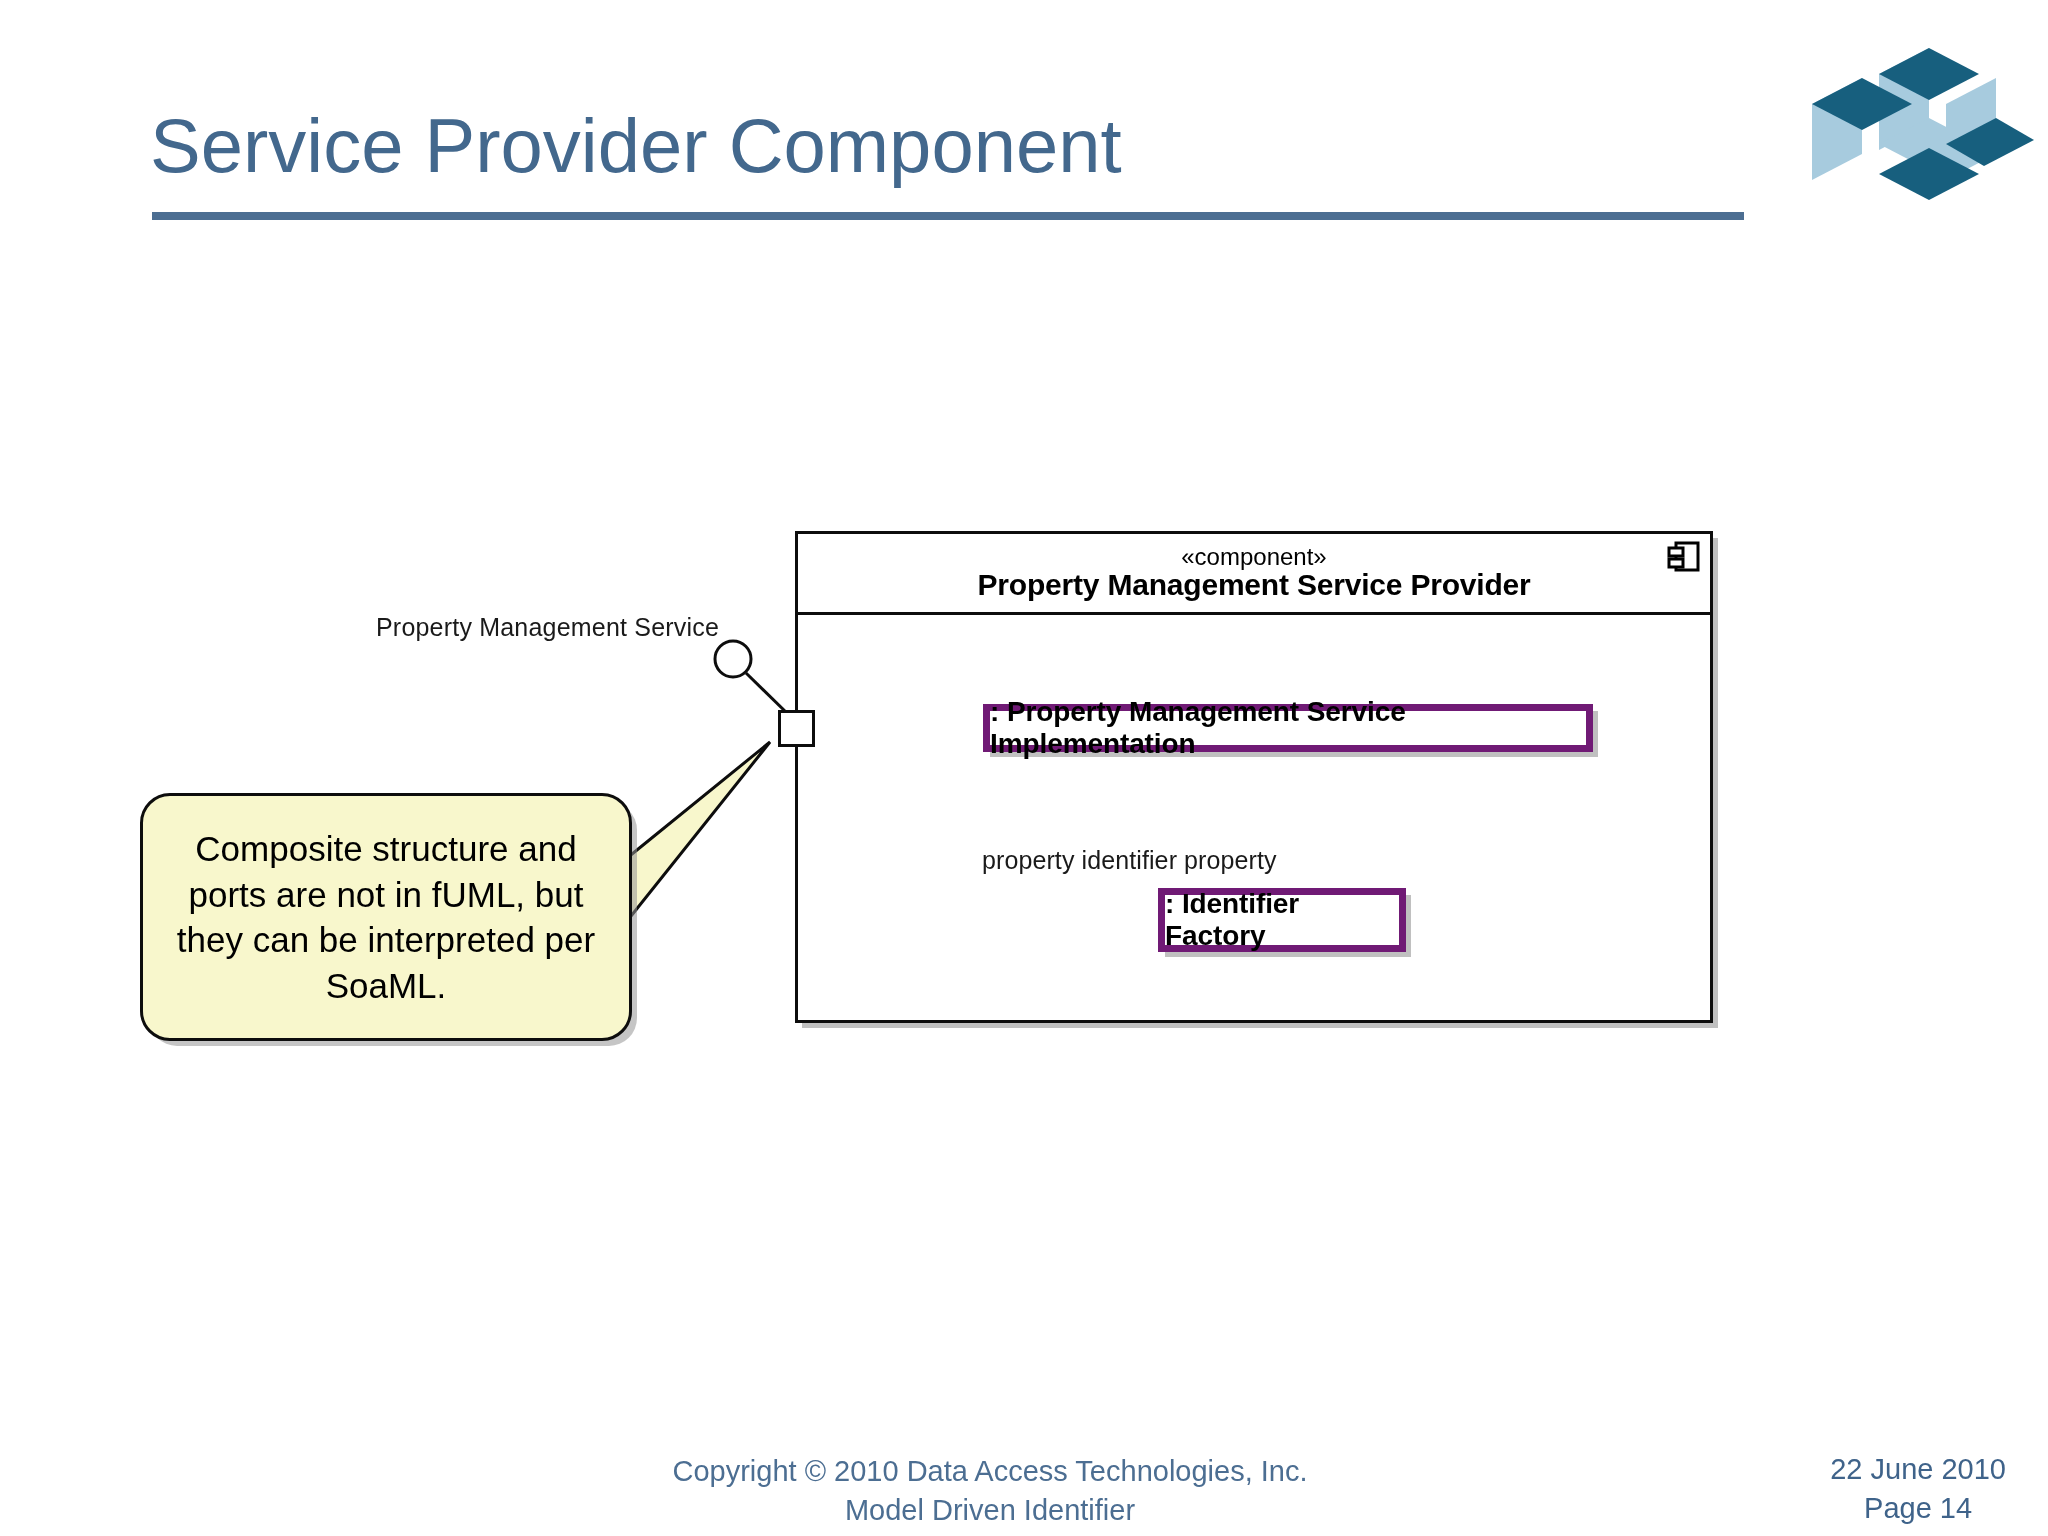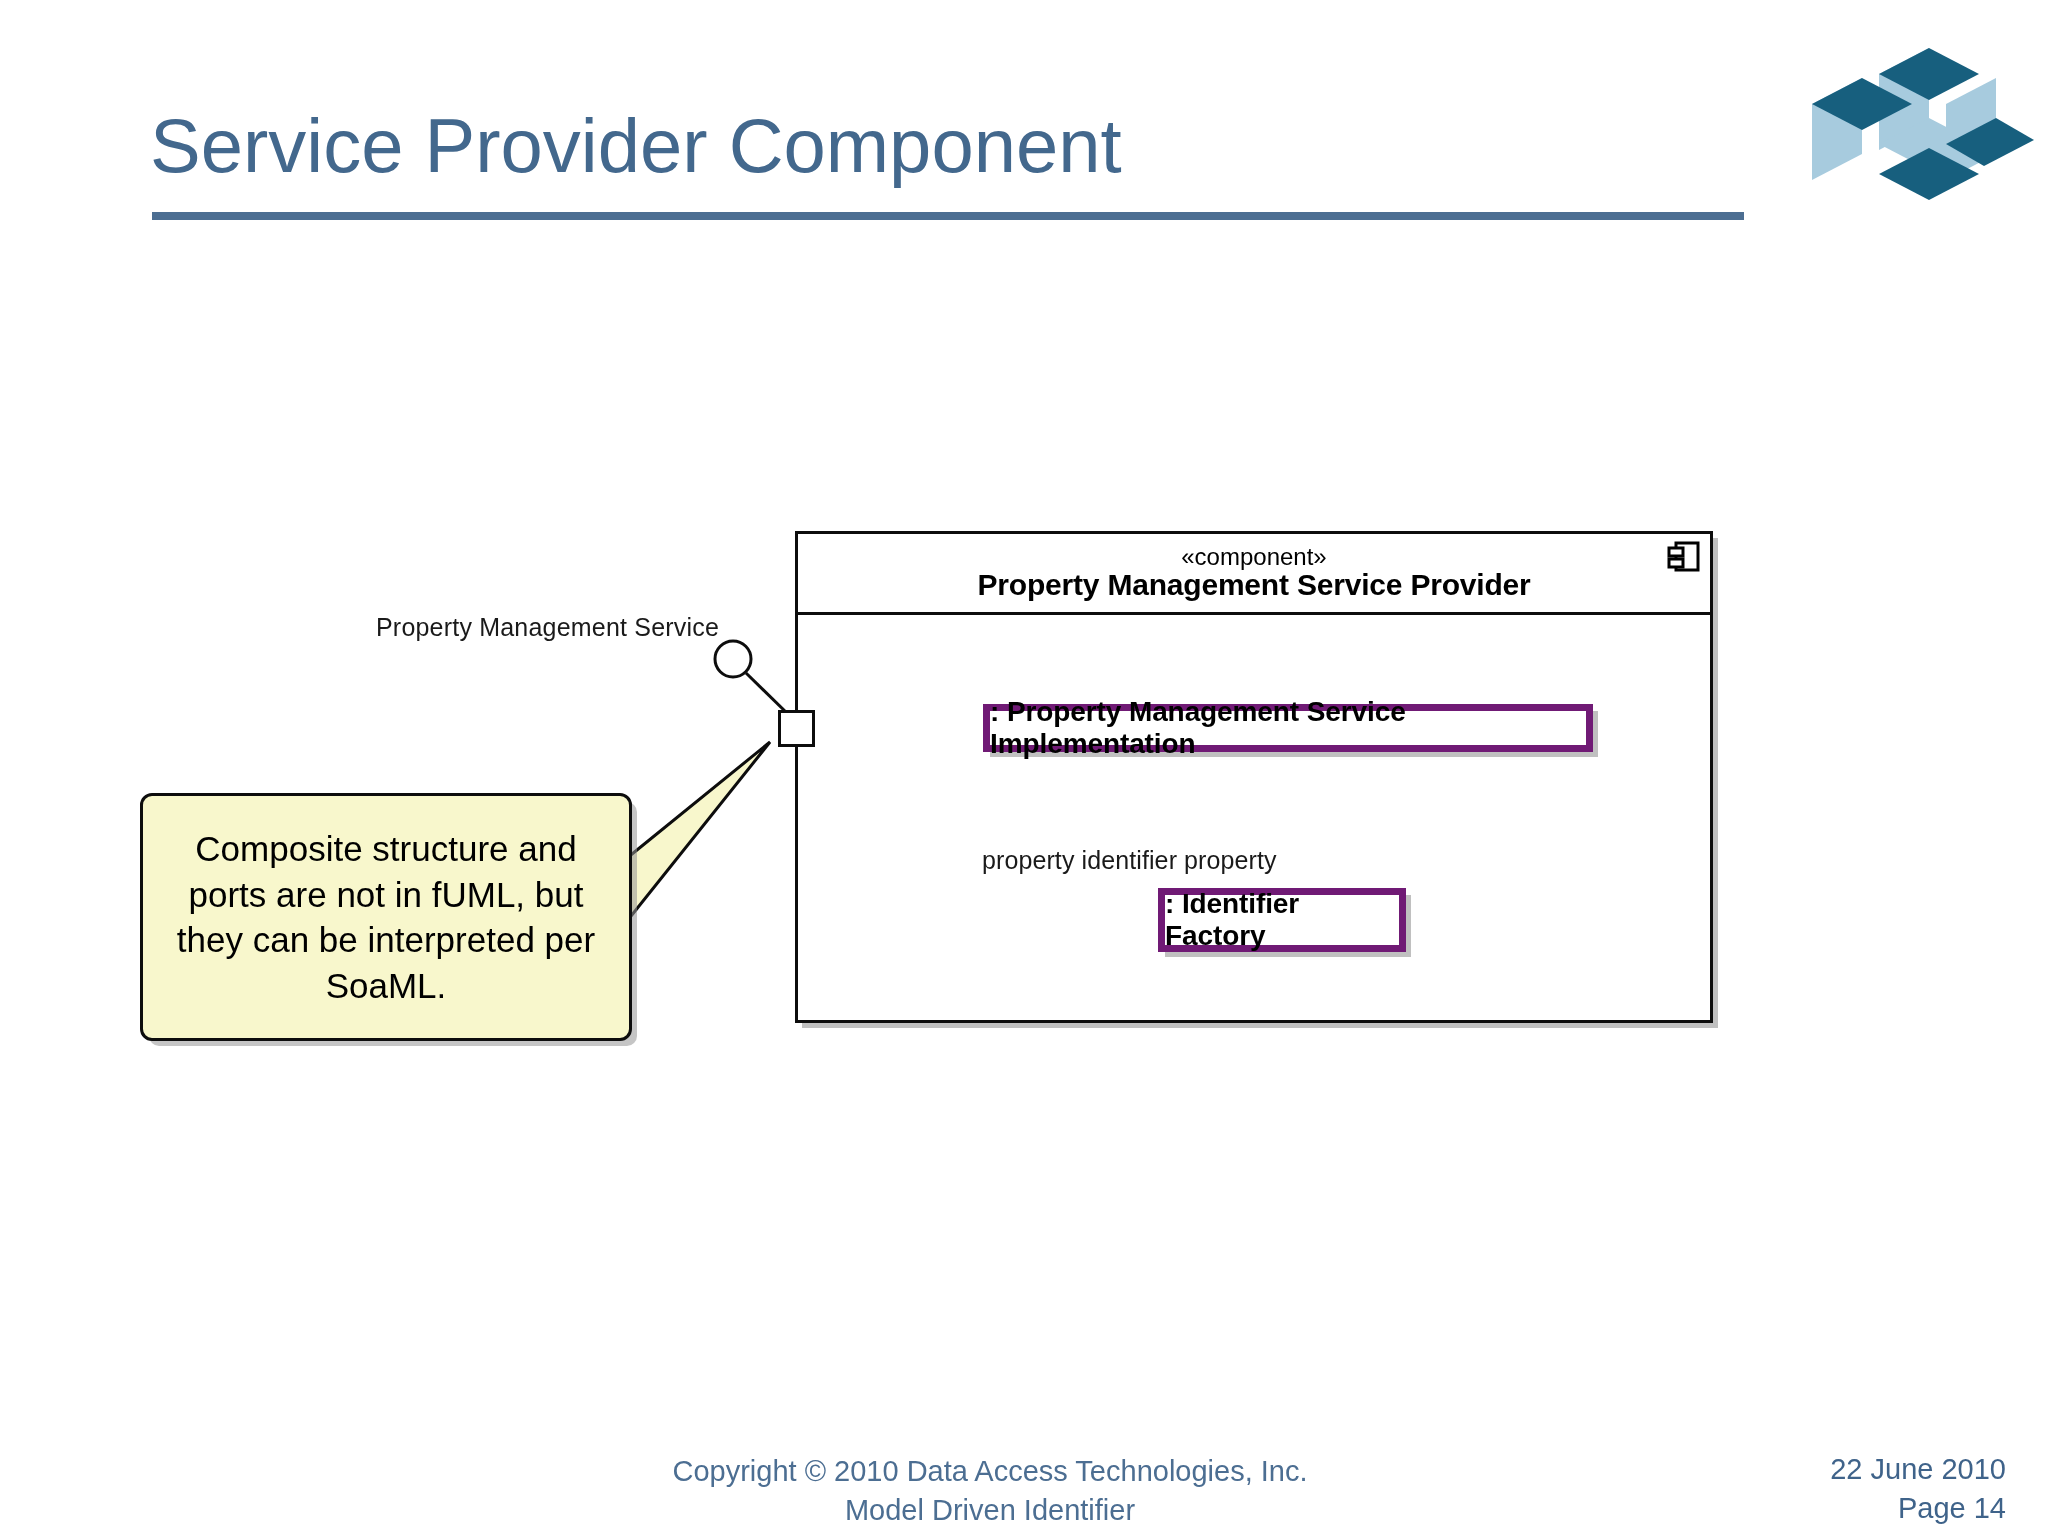--- a/index.html
+++ b/index.html
@@ -167,21 +167,21 @@
 
   
   .callout-box {
     position: absolute;
     left: 140px;
     top: 793px;
     width: 492px;
     height: 248px;
     background: #F8F7CC;
     border: 3px solid #0d0d0d;
-    border-radius: 12px;
+    border-radius: 30px;
     box-sizing: border-box;
     display: flex;
     align-items: center;
     justify-content: center;
     z-index: 4;
     box-shadow: 7px 7px 0 -2px rgba(150,150,150,0.55);
   }
   .callout-text {
     font-size: 35px;
     line-height: 1.30;
@@ -198,21 +198,21 @@
     width: 1980px;
     text-align: center;
     font-size: 29px;
     line-height: 1.33;
     color: #4C6E92;
   }
   #footer-right {
     position: absolute;
     right: 42px;
     top: 1450px;
-    text-align: right;
+    text-align: center;
     font-size: 29px;
     line-height: 1.35;
     color: #3F638A;
   }
 </style>
 </head>
 <body>
 
 <div id="slide">
 

